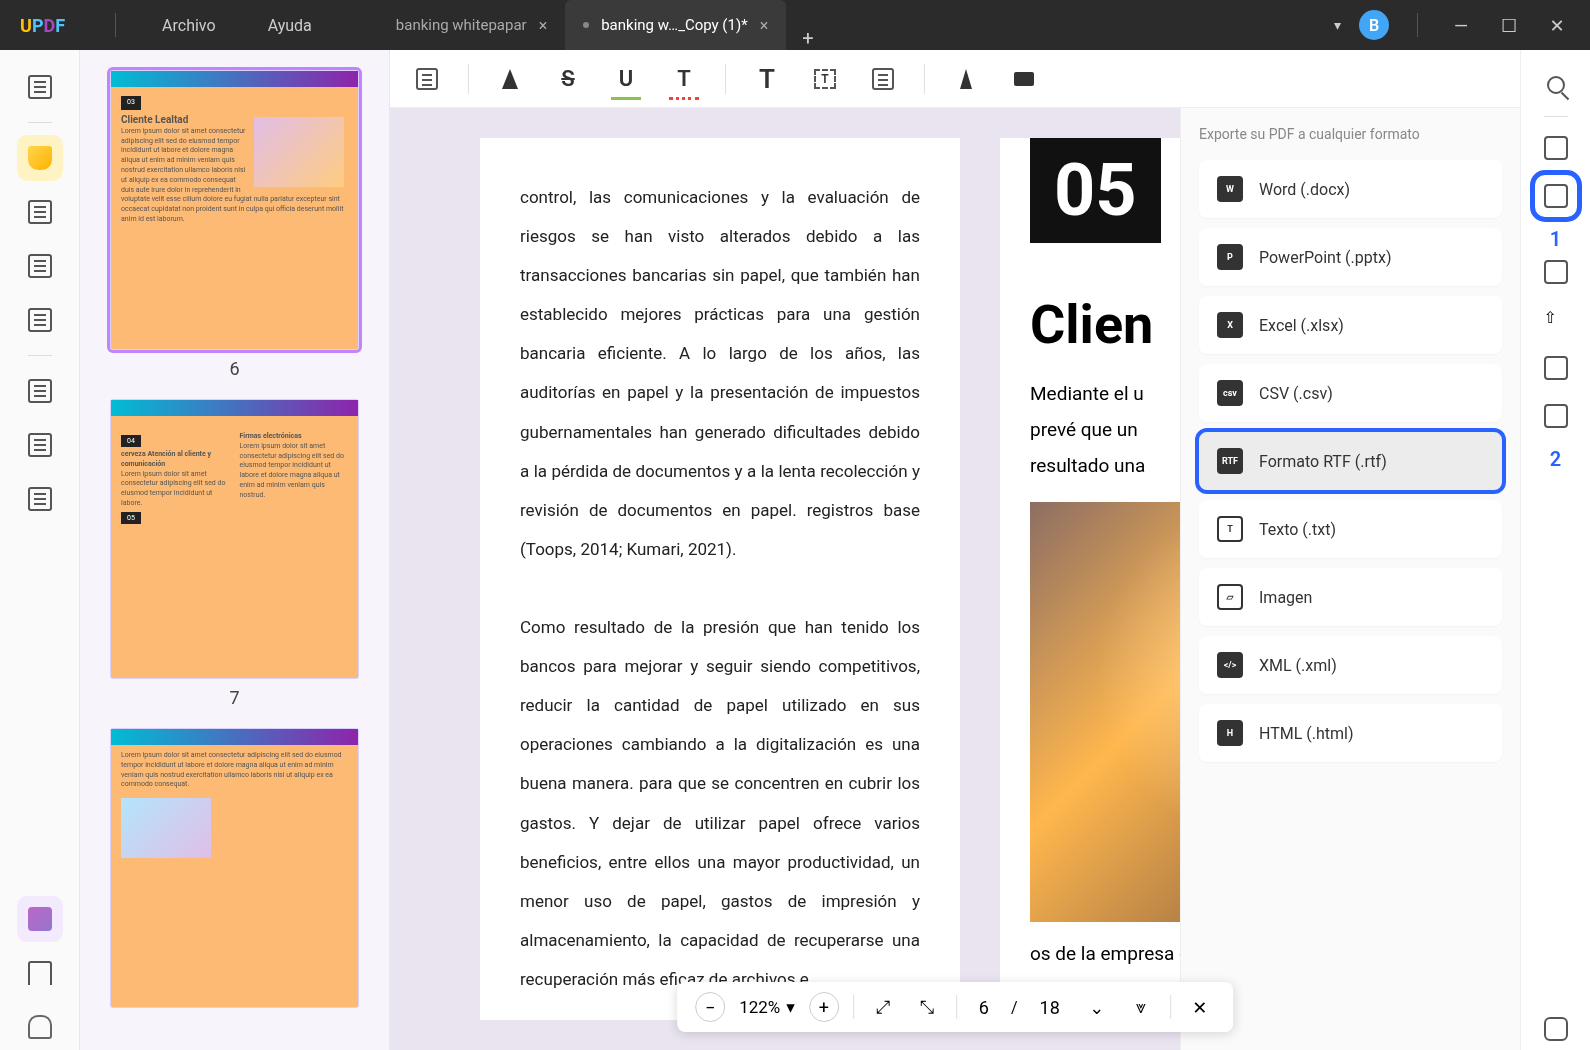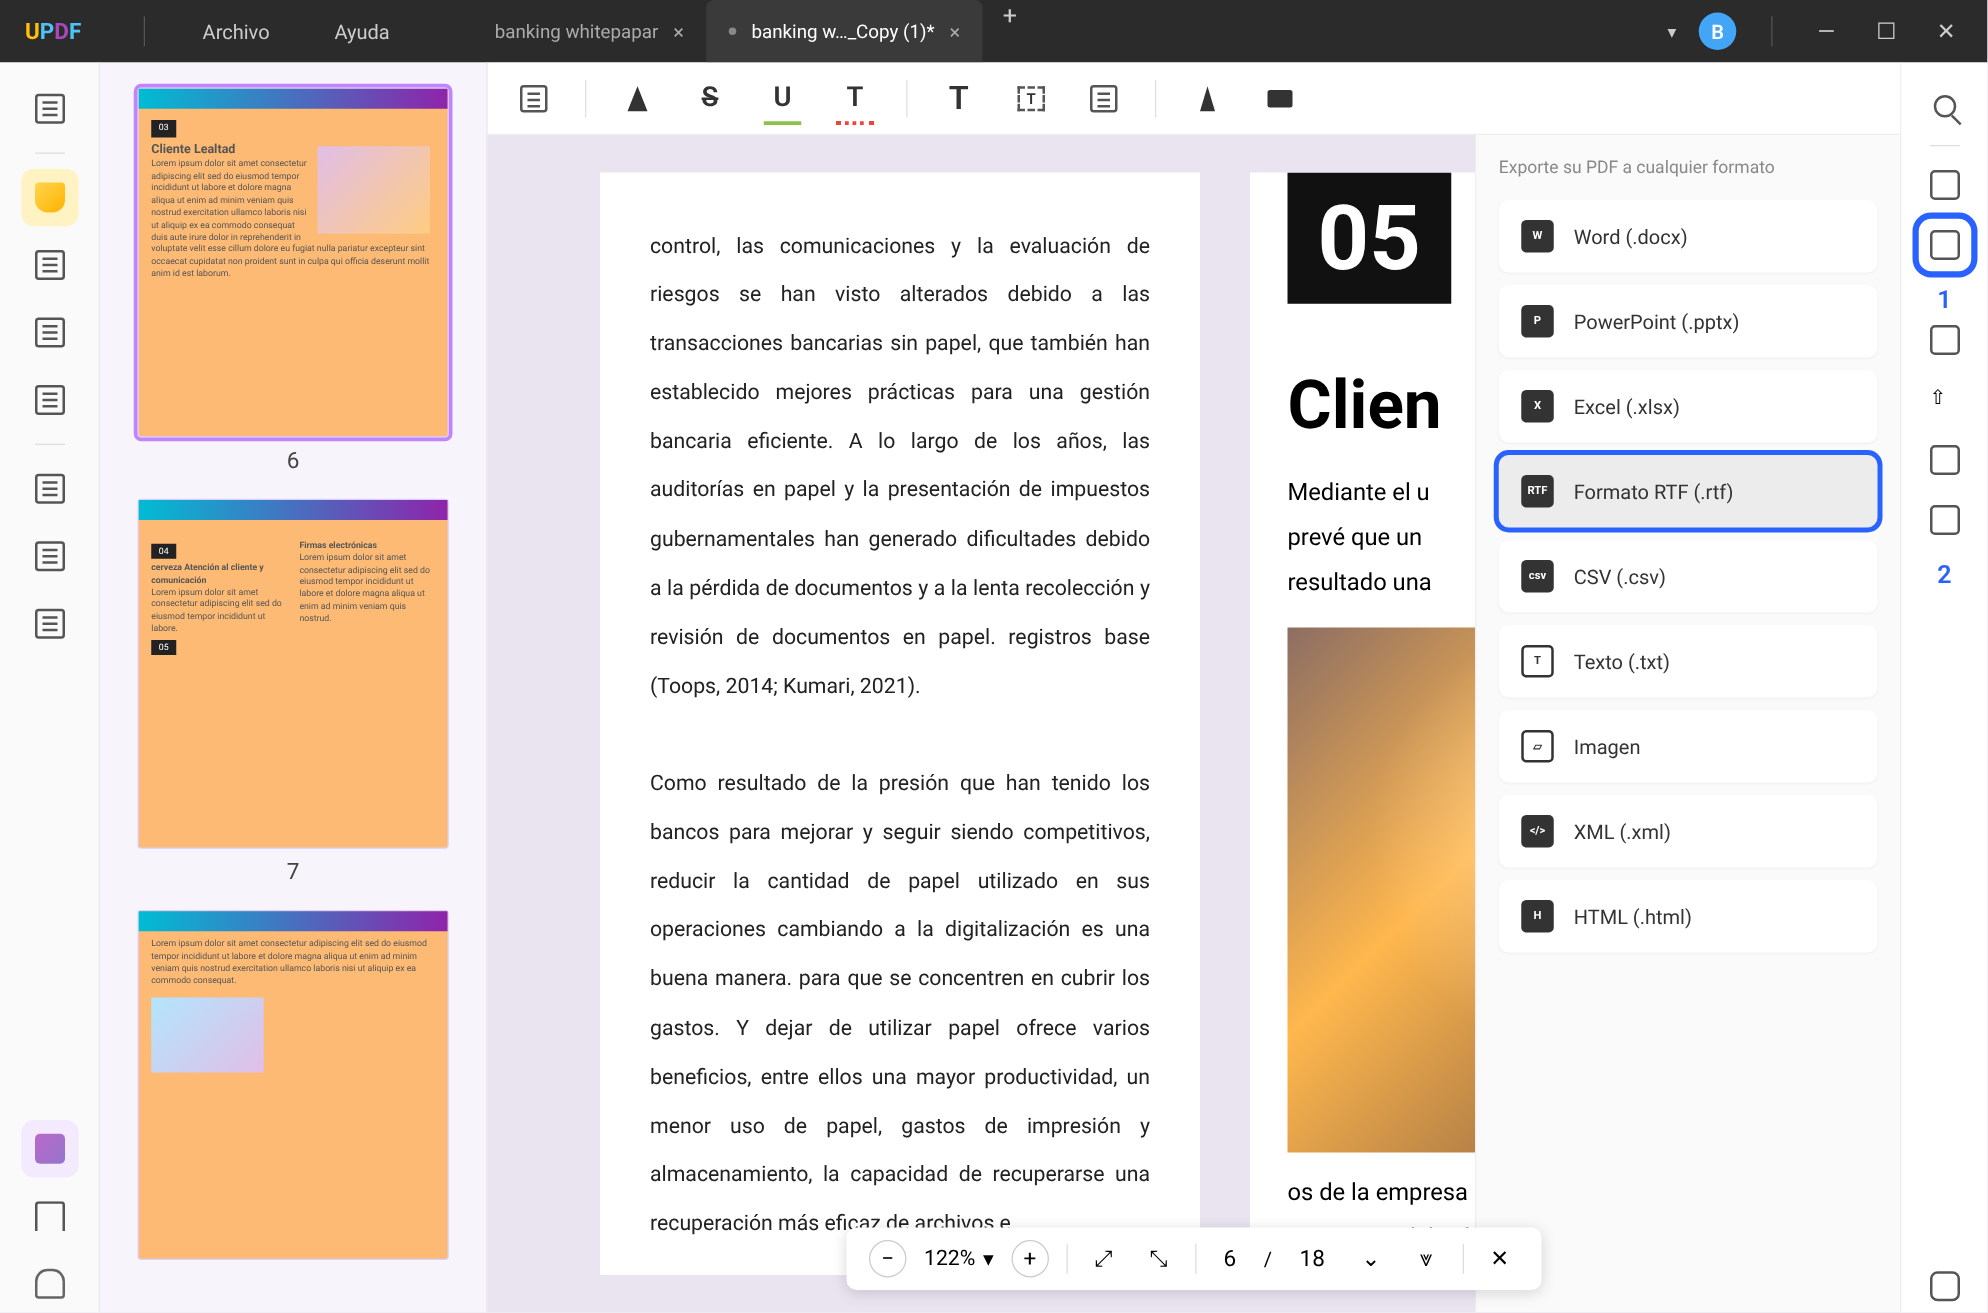--- a/index.html
+++ b/index.html
@@ -4,21 +4,21 @@
 <style>
 * { margin: 0; padding: 0; box-sizing: border-box; font-family: -apple-system, BlinkMacSystemFont, "Segoe UI", Roboto, sans-serif; }
 body { width: 1590px; height: 1050px; overflow: hidden; background: #f5f5f5; }
 
 
 .titlebar { height: 50px; background: #2b2b2b; display: flex; align-items: center; color: #ccc; gap: 20px; }
 .logo { padding: 0 20px; font-weight: bold; font-size: 18px; }
 .logo span:nth-child(1){color:#ffc107}.logo span:nth-child(2){color:#4fc3f7}.logo span:nth-child(3){color:#ab47bc}.logo span:nth-child(4){color:#4fc3f7}
 .tb-divider { width:1px; height:24px; background:#555; margin:0 10px; }
 .menu-item { padding: 0 16px; font-size:16px; cursor:pointer; }
-.tabs { display:flex; margin-left:30px; gap:0; }
+.tabs { display:flex; margin-left:30px; gap:0;align-items:flex-end; }
 .tab { display:flex; align-items:center; padding:0 18px; height:50px; font-size:15px; gap:12px; border-radius:6px 6px 0 0; }
 .tab.inactive { color:#aaa; }
 .tab.active { background:#3a3a3a; color:#fff; }
 .tab-dot { width:6px;height:6px;border-radius:50%;background:#888; }
 .tab-close { font-size:16px; cursor:pointer; color:#aaa; }
 .tab-add { padding:0 16px; color:#ccc; font-size:20px; cursor:pointer; }
 .titlebar-right { margin-left:auto; display:flex; align-items:center; gap:18px; padding-right:18px; }
 .avatar { width:30px;height:30px;border-radius:50%;background:#42a5f5;display:flex;align-items:center;justify-content:center;color:#fff;font-weight:600; }
 .winbtn { width:30px; text-align:center; font-size:18px; color:#ccc; cursor:pointer; }
 .chev { font-size:14px; color:#ccc; }
@@ -251,27 +251,27 @@
           <span>Word (.docx)</span>
         </div>
       <div class="ep-item">
           <div class="ep-icon">P</div>
           <span>PowerPoint (.pptx)</span>
         </div>
       <div class="ep-item">
           <div class="ep-icon">X</div>
           <span>Excel (.xlsx)</span>
         </div>
+      <div class="ep-item">
+          <div class="ep-icon">csv</div>
+          <span>CSV (.csv)</span>
+        </div>
       <div class="ep-item highlighted">
           <div class="ep-icon">RTF</div>
           <span>Formato RTF (.rtf)</span>
-        </div>
-      <div class="ep-item">
-          <div class="ep-icon">csv</div>
-          <span>CSV (.csv)</span>
         </div>
       <div class="ep-item">
           <div class="ep-icon" style="background:#fff;border:2px solid #333;color:#333;">T</div>
           <span>Texto (.txt)</span>
         </div>
       <div class="ep-item">
           <div class="ep-icon" style="background:#fff;border:2px solid #333;color:#333;">▱</div>
           <span>Imagen</span>
         </div>
       <div class="ep-item">

